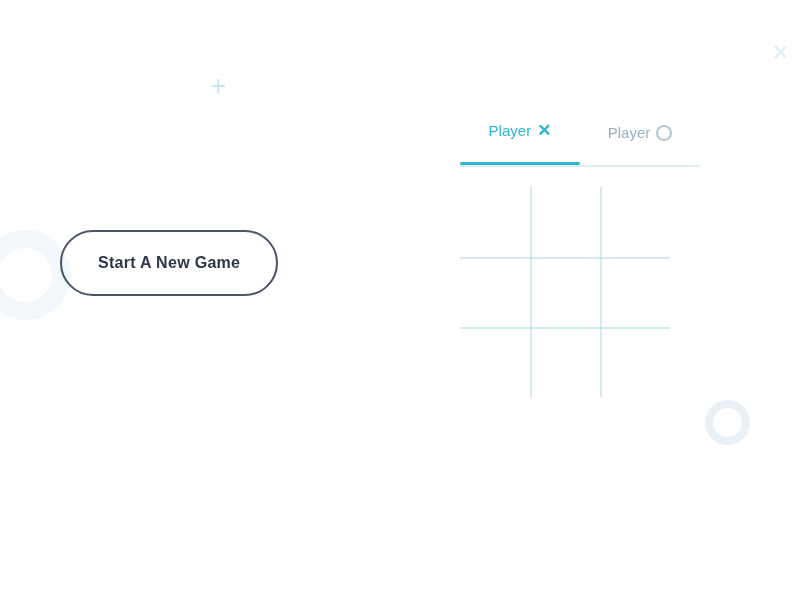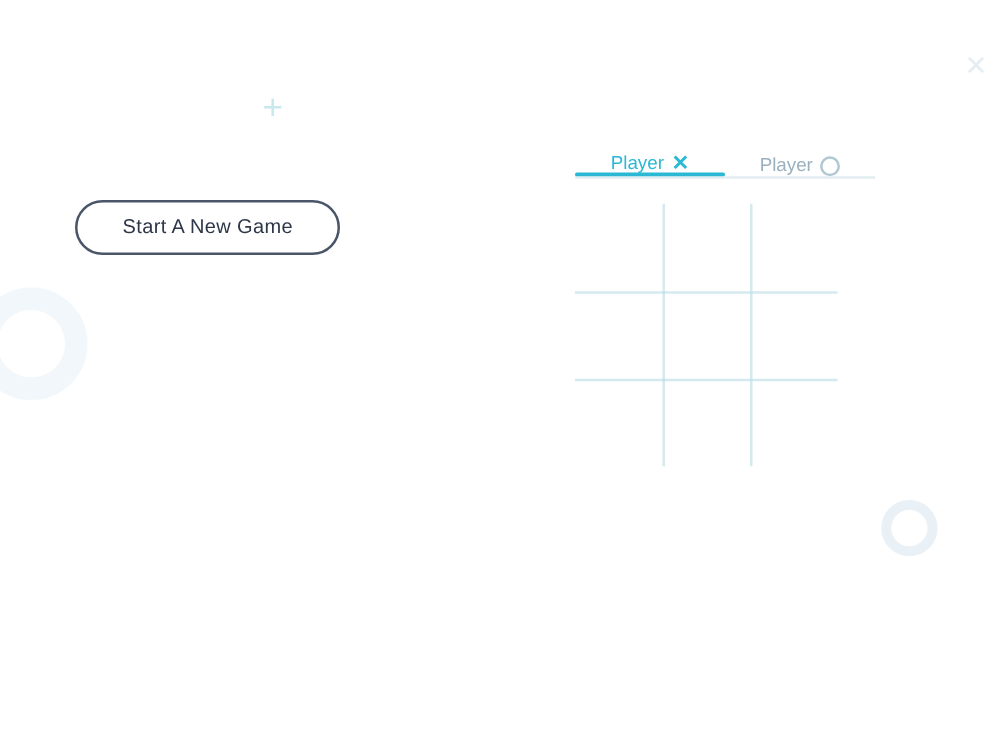--- a/index.html
+++ b/index.html
@@ -69,27 +69,28 @@
 
     .game-title {
       font-size: 46px;
       font-weight: 800;
       color: #2d5a7a;
       line-height: 1.15;
       max-width: 320px;
     }
 
     .start-button {
-      padding: 11px 36px;
+      margin-top: 70px;
+      padding: 22px 36px;
       border: 2px solid #4a5568;
       border-radius: 50px;
       background: transparent;
       color: #2d3748;
       font-size: 16px;
-      font-weight: 400;
+      font-weight: 700;
       cursor: pointer;
       letter-spacing: 0.3px;
       transition: background 0.2s, color 0.2s;
     }
 
     
     .right-panel {
       position: absolute;
       right: 100px;
       top: 120px;
@@ -101,21 +102,21 @@
       display: flex;
       align-items: flex-end;
       gap: 0;
       margin-bottom: 0;
     }
 
     .player-tab {
       display: flex;
       align-items: center;
       gap: 6px;
-      padding-bottom: 0;
+      padding-bottom: 24px;
       font-size: 15px;
       color: #9ab0be;
       cursor: pointer;
       position: relative;
       flex: 1;
       justify-content: center;
     }
 
     .player-tab.active {
       color: #2ab8d4;

